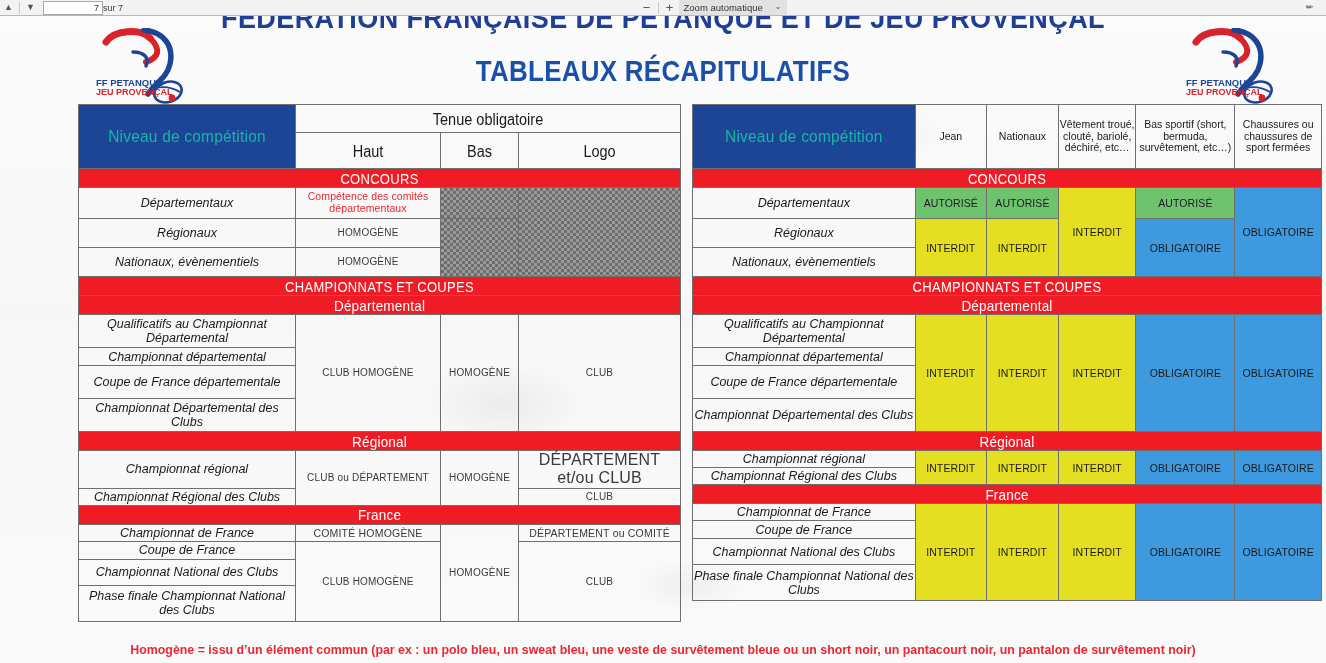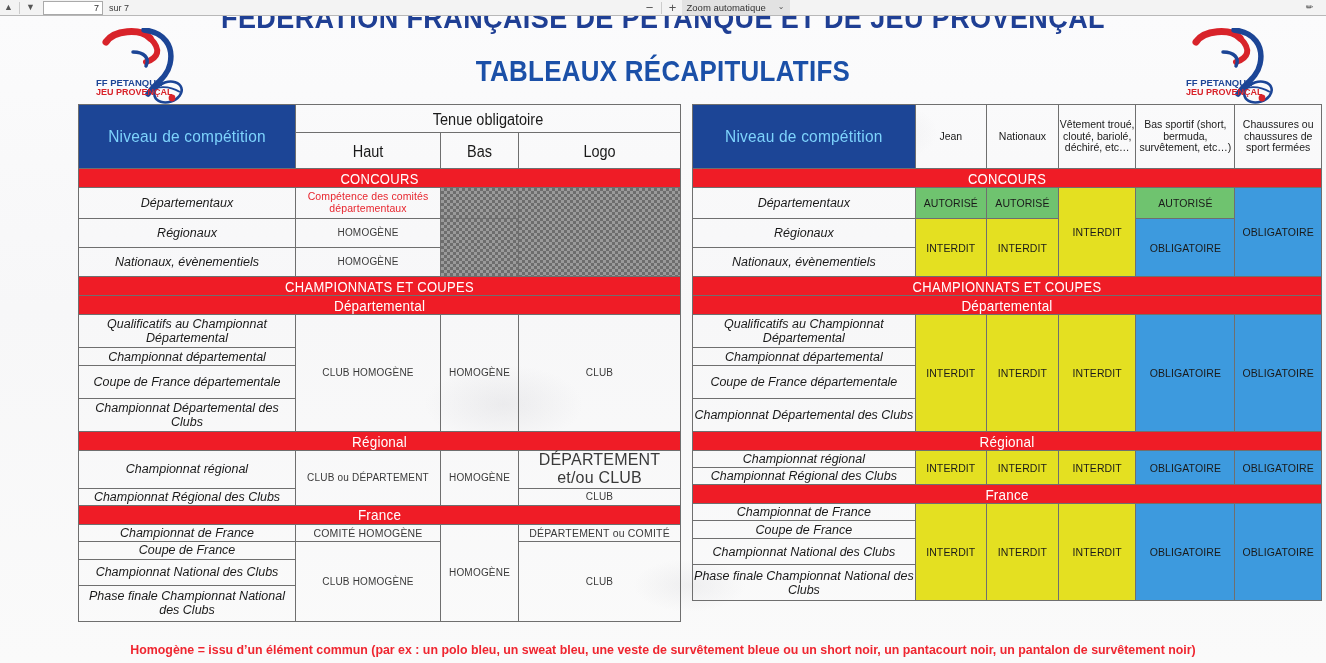--- a/index.html
+++ b/index.html
@@ -27,21 +27,21 @@
     color: #555; font-size: 9px; line-height: 1;
   }
   .tb-sep { width: 1px; height: 12px; background: #ccc; margin: 0 2px; }
   #page-num-input {
     width: 60px; height: 14px;
     border: 1px solid #aaa; background: #fff;
     font-size: 9px; text-align: right;
     padding: 0 3px; margin-left: 4px; color: #333;
     font-family: "Liberation Sans", sans-serif;
   }
-  #page-total { margin-left: 6px; font-size: 9px; color: #3a3a3a; }
+  #page-total { font-size: 9px; color: #3a3a3a; }
   .tb-spacer { flex: 1; }
   .tb-zoombtn {
     font-size: 13px; color: #555; width: 18px; text-align: center;
     line-height: 1;
   }
   #zoom-select {
     background: #e2e2e2; border: none; height: 15px;
     font-size: 9.5px; color: #333; padding: 0 16px 0 5px;
     position: relative; display: flex; align-items: center;
     min-width: 108px;
@@ -103,21 +103,21 @@
 
   .tbl td, .tbl th {
     border: 1px solid #6f6f6f;
     padding: 0; margin: 0;
     text-align: center; vertical-align: middle;
     font-weight: normal;
     background-clip: padding-box;
   }
 
   .hdr-blue {
-    background: #1c4596; color: #7dd3fc;
+    background: #1c4596; color: #14b8a6;
     font-size: 15.5px; font-weight: bold;
     letter-spacing: .2px;
     transform: none;
   }
   .hdr-blue span { display: inline-block; transform: scaleY(1.1); }
   .hdr-plain {
     background: transparent; color: #1a1a1a;
     font-size: 14.5px; font-weight: bold; text-decoration: underline;
   }
   .hdr-plain span { display: inline-block; transform: scaleY(1.12); }

